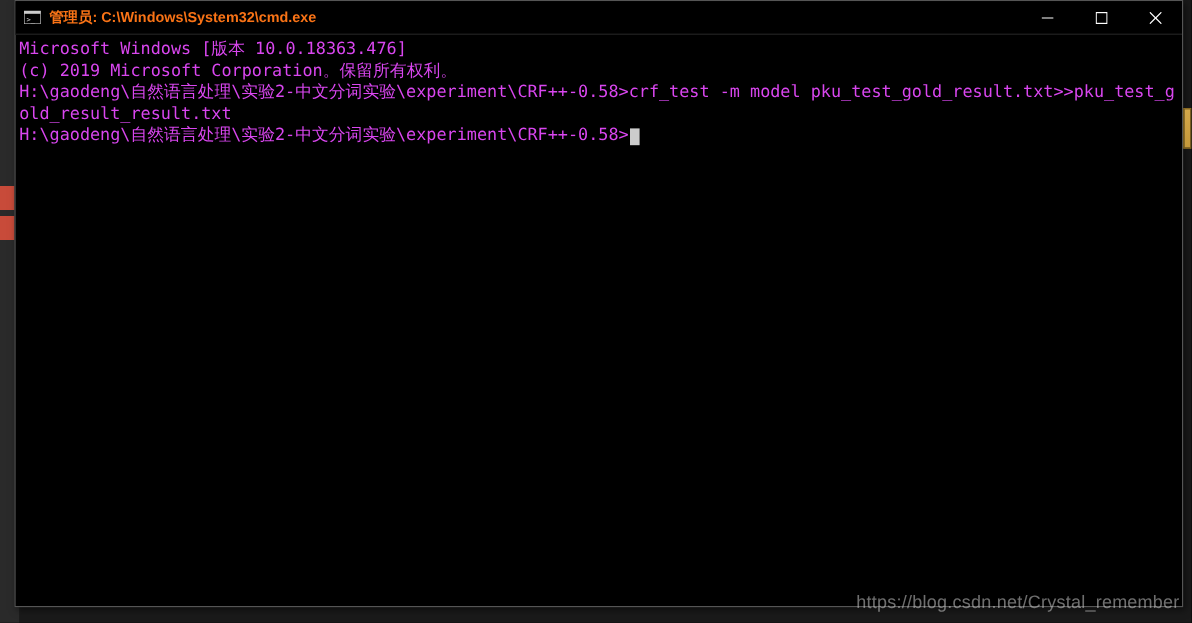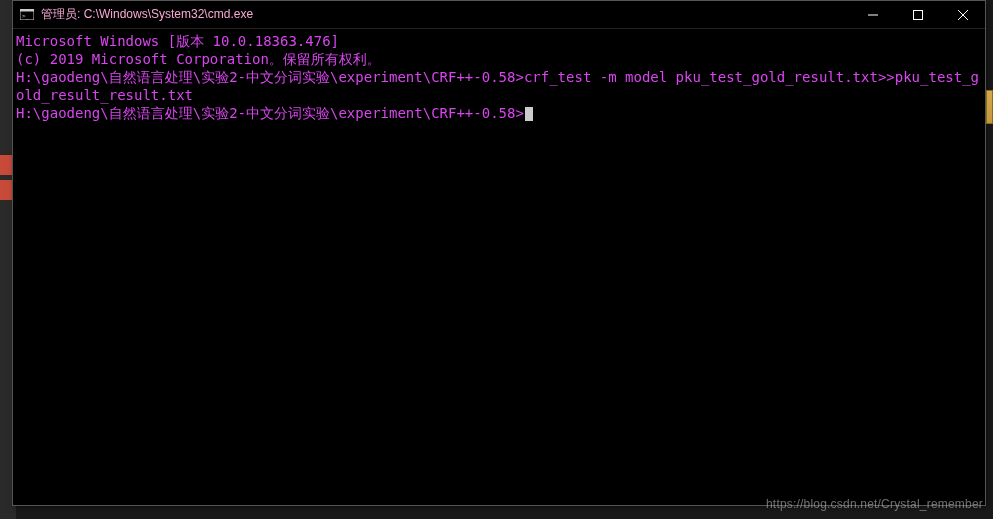--- a/index.html
+++ b/index.html
@@ -14,39 +14,39 @@
     .window {
       position: absolute; left: 12px; top: 0; width: 974px; height: 506px;
       background: #000; border: 1px solid #555; box-shadow: 2px 2px 6px rgba(0,0,0,.5);
     }
     .titlebar {
       height: 28px; background: #000; display: flex; align-items: center;
       border-bottom: 1px solid #222;
     }
     .tb-icon { width: 16px; height: 12px; margin: 0 6px; display: flex; align-items: center; justify-content: center; }
     .tb-icon svg { display: block; }
-    .tb-title { color: #f9a8d4; font-size: 12px; flex: 1; white-space: nowrap; overflow: hidden; }
+    .tb-title { color: #f97316; font-size: 12px; flex: 1; white-space: nowrap; overflow: hidden; font-weight: bold; }
     .tb-buttons { display: flex; height: 100%; }
     .tb-btn { width: 45px; height: 100%; display: flex; align-items: center; justify-content: center; color: #fff; }
     .tb-btn svg { display: block; }
     .terminal {
       position: absolute; left: 1px; right: 1px; top: 29px; bottom: 1px;
       background: #000; color: #d946ef;
       font-family: "NSimSun", "SimSun", "Consolas", monospace;
       font-size: 14px; line-height: 18px; padding: 2px 0 0 2px;
       white-space: pre-wrap; word-break: break-all;
     }
     .terminal .line { display: block; }
     .cursor {
       display: inline-block; width: 8px; height: 14px; background: #ccc;
       vertical-align: text-bottom; margin-left: 1px;
     }
     .watermark {
       position: absolute; right: 10px; bottom: 8px;
-      color: rgba(200,200,200,.55); font-size: 12px;
+      color: rgba(200,200,200,.55); font-size: 15px;
       font-family: "Segoe UI", Arial, sans-serif; letter-spacing: .2px;
     }
     .side-fragment {
       position: absolute; right: 0; top: 90px; width: 7px; height: 34px;
       background: linear-gradient(#d4a84a,#c4983a); border: 1px solid #8a6a20;
     }
   </style>
 </head>
 <body>
 

